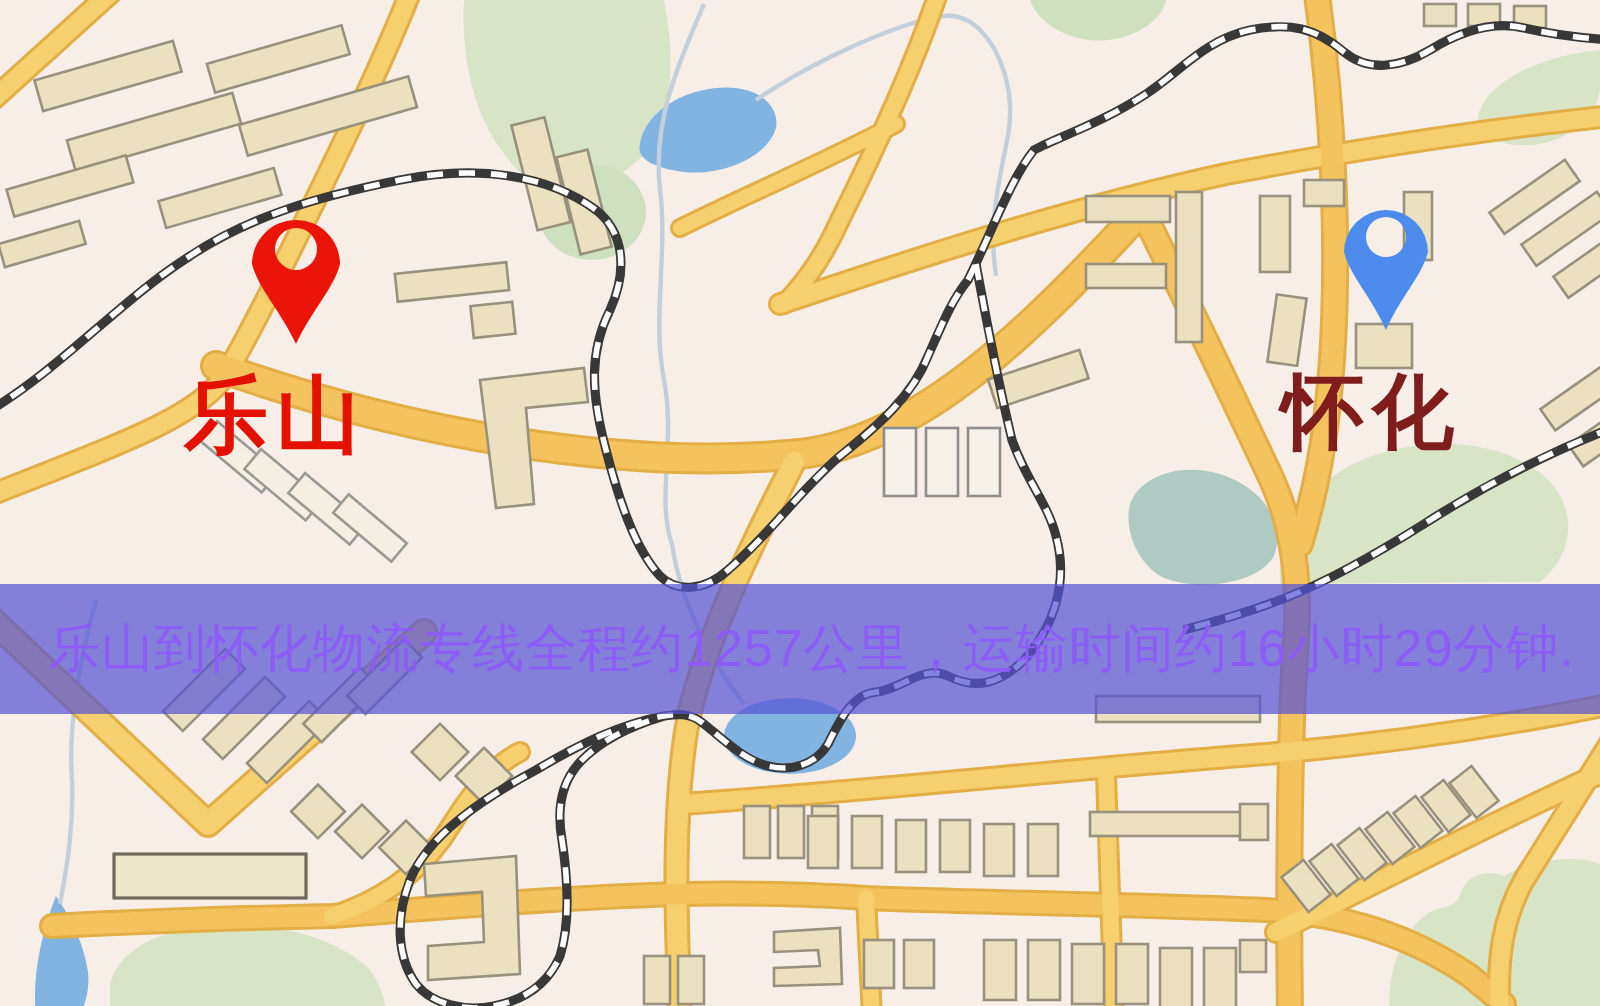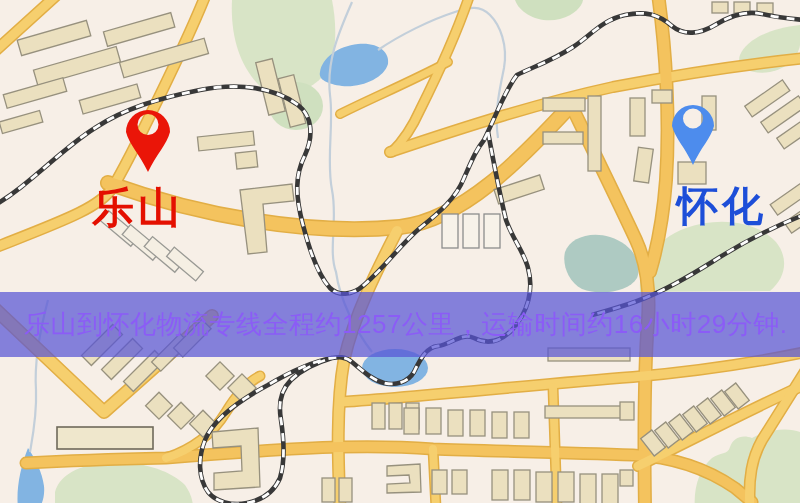--- a/index.html
+++ b/index.html
@@ -3,21 +3,21 @@
 <meta charset="utf-8">
 <style>
   html,body{margin:0;padding:0;background:#e8e8e8;font-family:"Liberation Sans","DejaVu Sans",sans-serif;}
   #stage{position:relative;width:800px;height:503px;overflow:hidden;background:#f7efe7;}
   #map-svg{position:absolute;left:0;top:0;width:800px;height:503px;display:block;}
   .pin{position:absolute;pointer-events:auto;}
   .place-label{position:absolute;font-weight:700;letter-spacing:4px;
     font-family:"Liberation Sans","DejaVu Sans",sans-serif;
     text-shadow:0 0 1px rgba(255,255,255,.25);}
   #origin-label{left:92px;top:180px;font-size:42px;color:#e41000;}
-  #destination-label{left:641px;top:179px;font-size:41px;color:#1d4ed8;margin-left:36px;}
+  #destination-label{left:641px;top:179px;font-size:41px;color:#7f1d1d;}
   #route-banner{position:absolute;left:0;top:292px;width:800px;height:65px;
     background:rgba(87,84,213,0.72);display:flex;align-items:center;}
   #route-banner .banner-text{color:#8b5cf6;font-size:26px;padding-left:24px;
     letter-spacing:0.5px;white-space:nowrap;}
 </style>
 </head>
 <body>
 
 <div id="stage">
 

